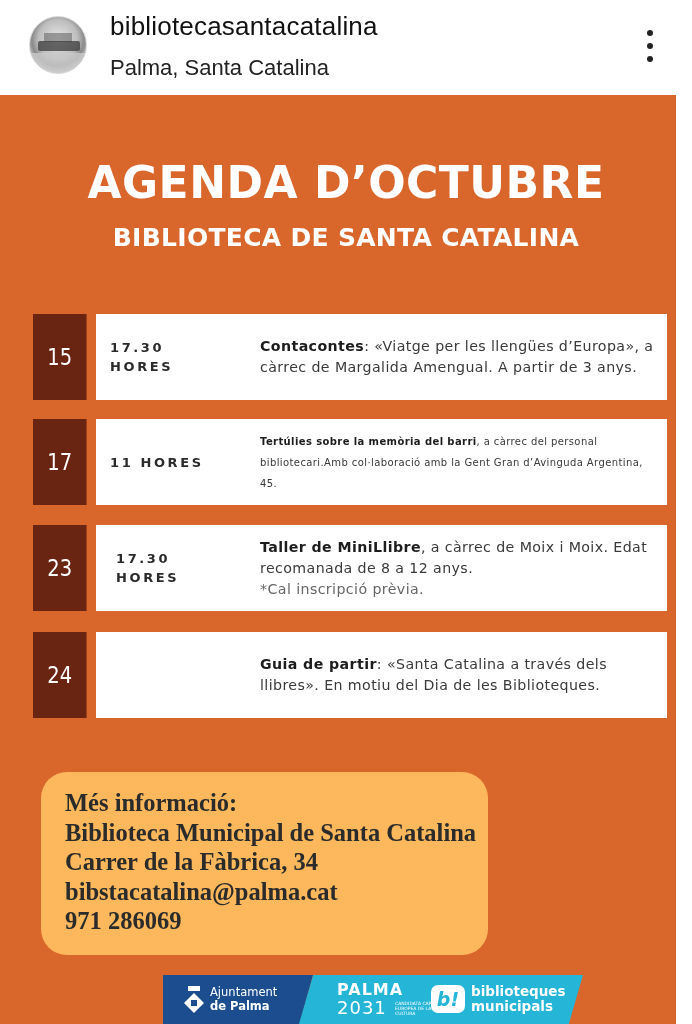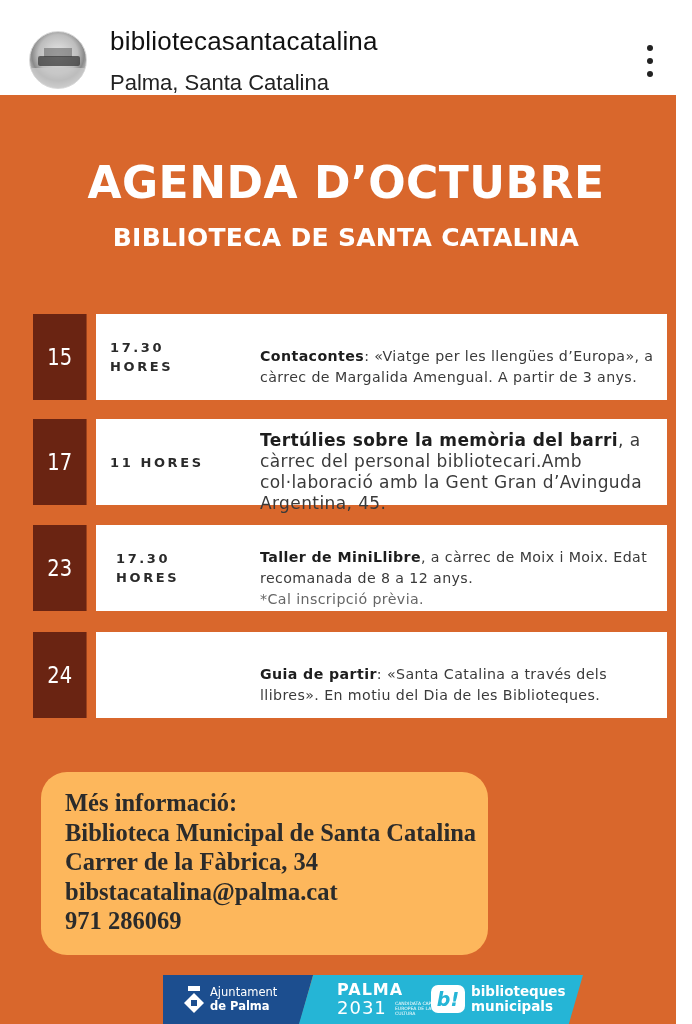--- a/index.html
+++ b/index.html
@@ -1,20 +1,20 @@
 <!DOCTYPE html>
 <html><head>
 <meta charset="utf-8">
 <style>
   * { box-sizing: border-box; margin: 0; padding: 0; }
   html, body { width: 692px; height: 1024px; overflow: hidden; background: #ffffff; }
   body { font-family: "Liberation Sans", "DejaVu Sans", sans-serif; position: relative; }
 
   
-  .post-header { position: absolute; left: 0; top: 15px; width: 692px; height: 95px; background: #ffffff; }
+  .post-header { position: absolute; left: 0; top: 0; width: 692px; height: 95px; background: #ffffff; }
   .avatar { position: absolute; left: 29px; top: 16px; width: 58px; height: 58px; border-radius: 50%;
             border: 1px solid #d8d8d8; overflow: hidden;
             background: radial-gradient(circle at 50% 40%, #e8e8e8 0%, #bdbdbd 45%, #8a8a8a 60%, #cfcfcf 75%, #f0f0f0 100%); }
   .avatar .boat { position: absolute; left: 8px; top: 24px; width: 42px; height: 10px; background: #3a3a3a; border-radius: 2px; opacity: .75; }
   .avatar .boat-top { position: absolute; left: 14px; top: 16px; width: 28px; height: 9px; background: #777; opacity: .7; }
   .avatar .water { position: absolute; left: 0; top: 36px; width: 58px; height: 22px; background: #c9c9c9; opacity: .8; }
   .account-name { position: absolute; left: 110px; top: 11px; font-size: 26px; color: #111; font-weight: 400; letter-spacing: 0.2px; }
   .location { position: absolute; left: 110px; top: 55px; font-size: 22px; color: #222; }
   .more-btn { position: absolute; left: 640px; top: 28px; width: 20px; height: 36px; display: flex; flex-direction: column; align-items: center; justify-content: space-between; padding: 2px 0; }
   .more-btn span { width: 6px; height: 6px; border-radius: 50%; background: #222; display: block; }
@@ -26,21 +26,21 @@
   .subtitle { position: absolute; left: 0; top: 128px; width: 692px; text-align: center; color: #ffffff;
               font-family: "DejaVu Sans", sans-serif; font-weight: bold; font-size: 25px; letter-spacing: 0.3px; }
 
   .event { position: absolute; left: 33px; width: 634px; height: 86px; }
   .event .date { position: absolute; left: 0; top: 0; width: 54px; height: 86px; background: #6a2412;
                  color: #ffffff; font-family: "DejaVu Sans", sans-serif; font-size: 23px;
                  display: flex; align-items: center; justify-content: center; transform: scaleX(0.85); transform-origin: left center; width: 63px; }
   .event .card { position: absolute; left: 63px; top: 0; width: 571px; height: 86px; background: #ffffff; }
   .event .time { position: absolute; left: 14px; top: 0; height: 86px; display: flex; flex-direction: column; justify-content: center;
                  font-family: "DejaVu Sans", sans-serif; font-weight: bold; font-size: 13px; letter-spacing: 2.6px; color: #2a2a2a; line-height: 19px; }
-  .event .desc { position: absolute; left: 164px; top: 10px; height: 86px; width: 400px; display: flex; flex-direction: column; justify-content: center;
+  .event .desc { position: absolute; left: 164px; top: 0; height: 86px; width: 400px; display: flex; flex-direction: column; justify-content: center;
                  font-family: "DejaVu Sans", sans-serif; font-size: 14.2px; color: #3a3a3a; line-height: 21px; letter-spacing: 0.4px; }
   .event .desc b { color: #1d1d1d; }
   .event .desc .note { color: #666; }
 
   .info-box { position: absolute; left: 41px; top: 677px; width: 447px; height: 183px; background: #fdb75c; border-radius: 26px;
               padding: 16px 0 8px 24px; font-family: "Liberation Serif", "DejaVu Serif", serif; font-weight: bold; color: #2b2b2b; font-size: 24.5px; line-height: 29.5px; }
   .info-box div { white-space: nowrap; }
 
   
   .logo-bar { position: absolute; left: 163px; top: 880px; width: 420px; height: 49px; }
@@ -94,21 +94,21 @@
       </div>
     </div>
   </div>
 
   <div class="event" style="top:324px;">
     <div class="date">17</div>
     <div class="card">
       <div class="time">
         <span>11 HORES</span>
       </div>
-      <div class="desc" style="font-size:17px;">
+      <div class="desc" style="font-size:10px;">
         <div><b>Tertúlies sobre la memòria del barri</b><span>, a càrrec del personal bibliotecari.Amb col·laboració amb la Gent Gran d’Avinguda Argentina, 45.</span></div>
       </div>
     </div>
   </div>
 
   <div class="event" style="top:430px;">
     <div class="date">23</div>
     <div class="card">
       <div class="time" style="left:20px;">
         <span>17.30</span>

